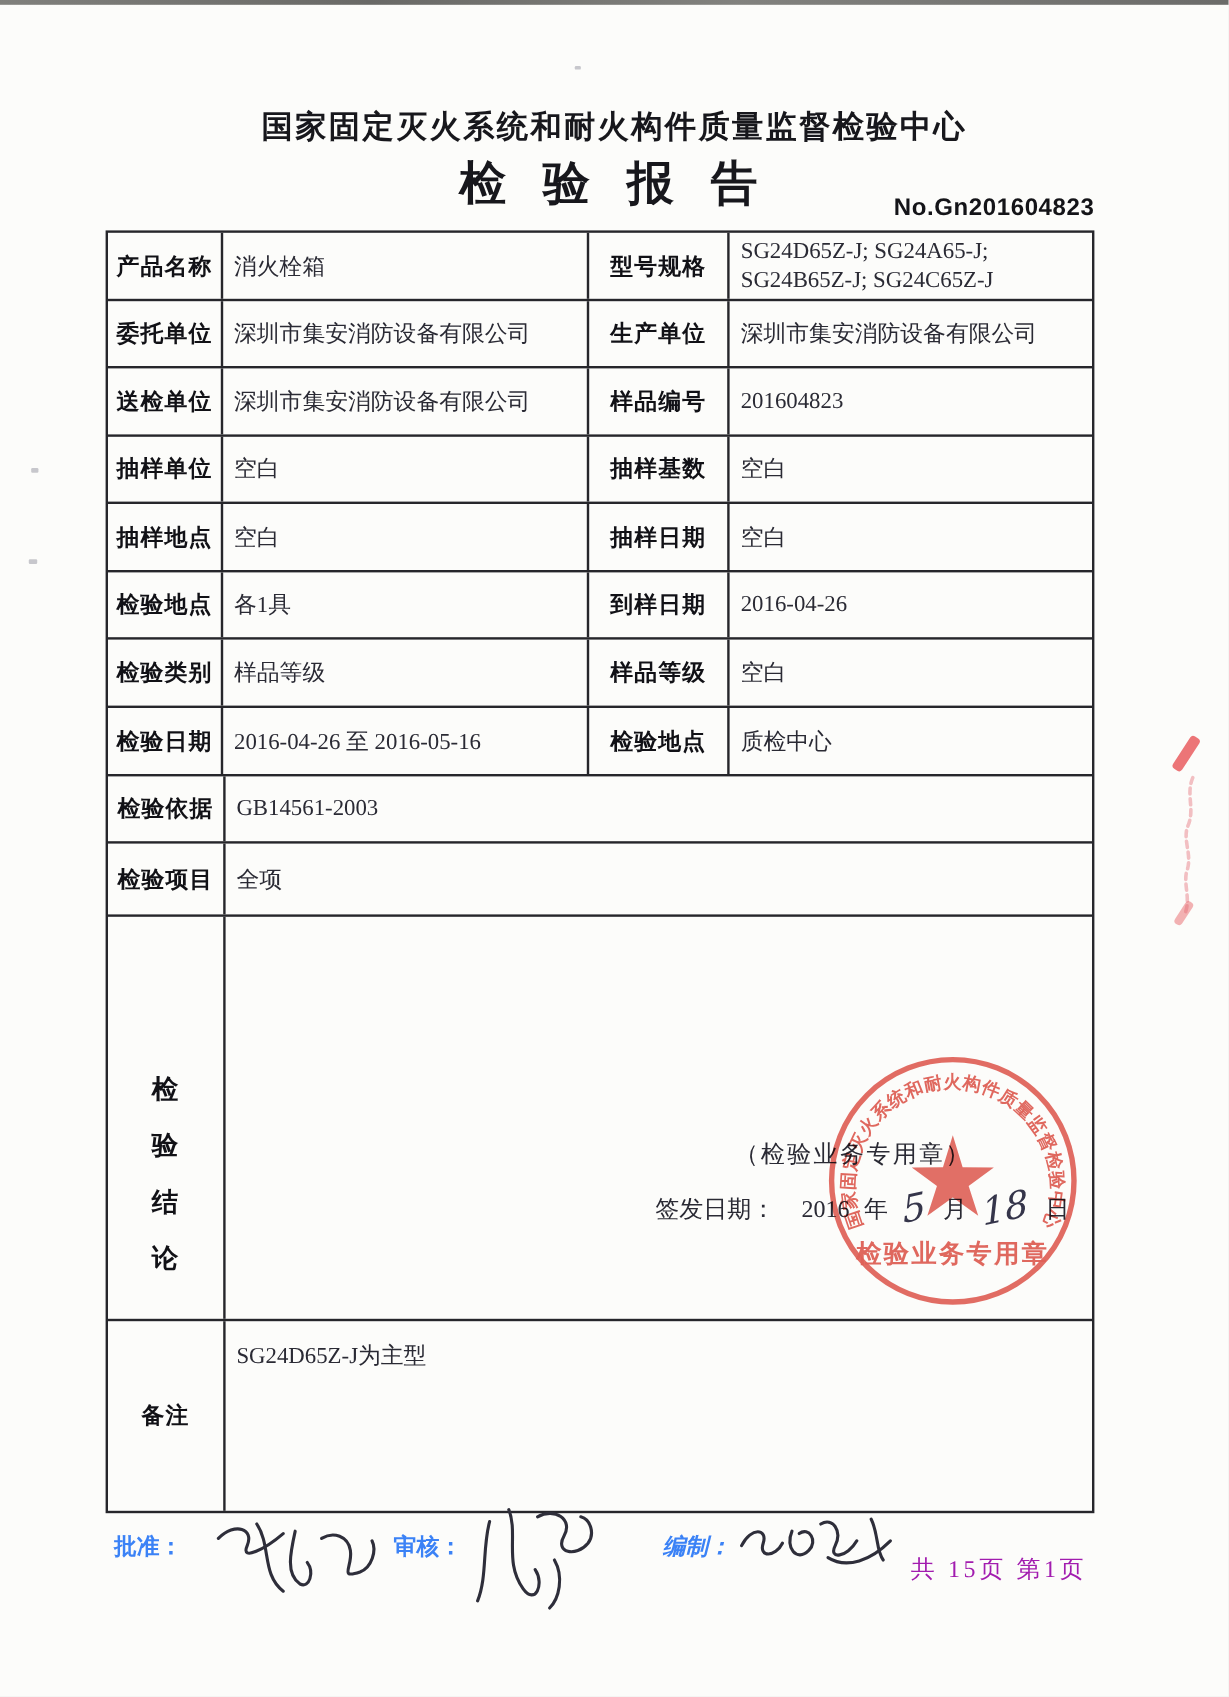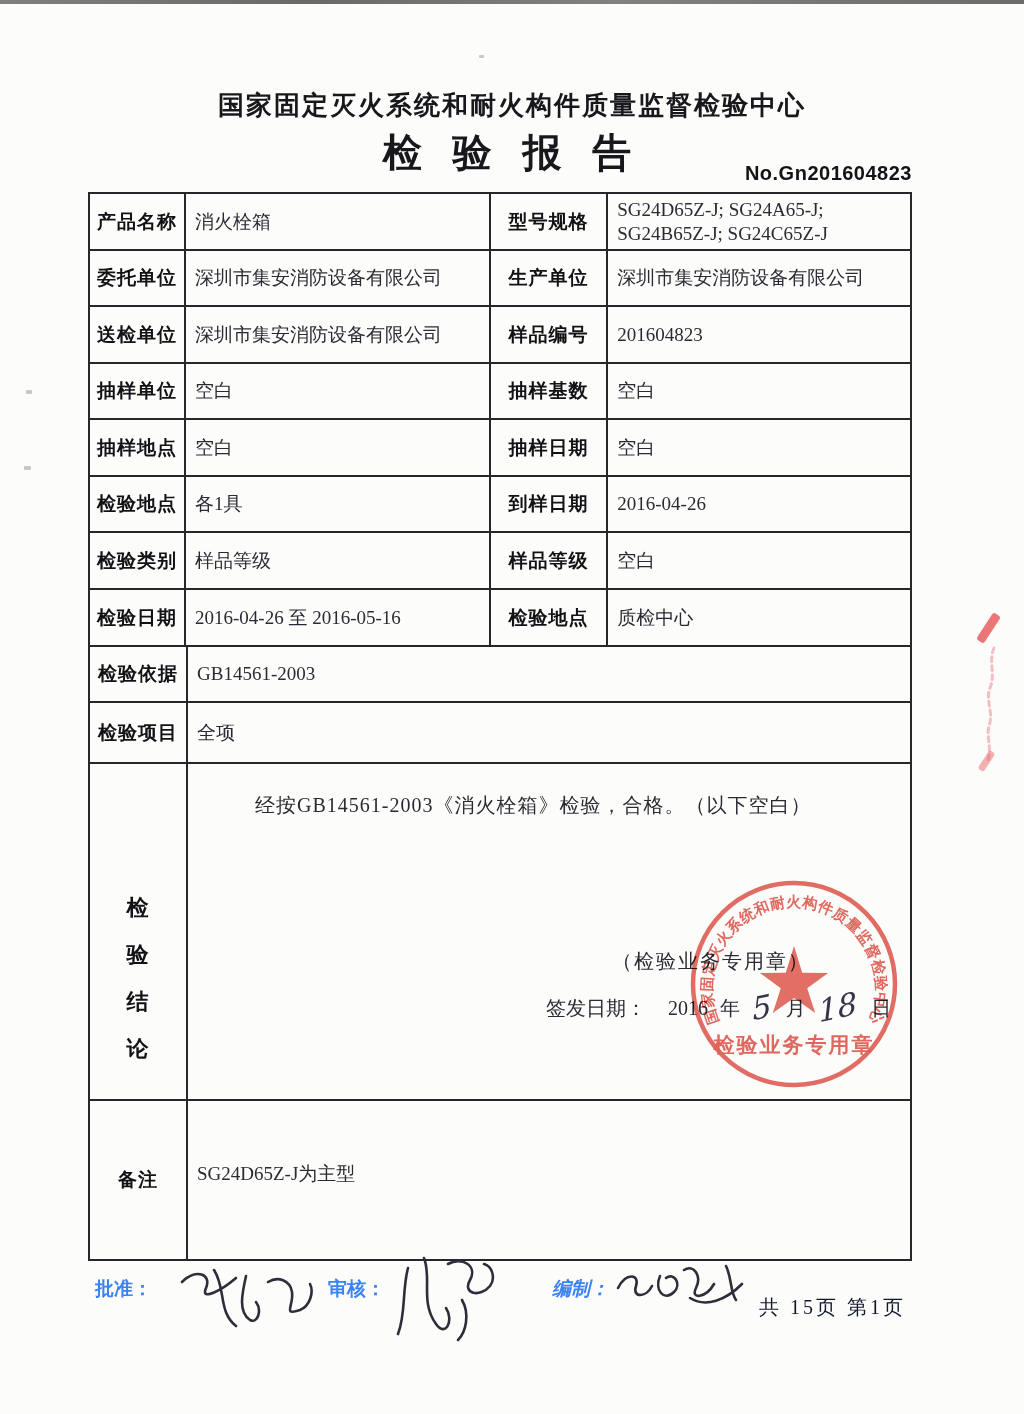--- a/index.html
+++ b/index.html
@@ -42,28 +42,28 @@
   .concl-text { position:absolute; top:28px; left:67px; font-size:20px; color:#2a2a34; letter-spacing:1px; }
   .seal-note { position:absolute; top:184px; left:424px; font-size:20px; color:#2a2a34; letter-spacing:2px; }
   .issue-line { position:absolute; top:222px; left:358px; font-size:20px; color:#2a2a34;
     display:flex; align-items:baseline; }
   .issue-line .gap1 { margin-left:22px; } .issue-line .unit { margin-left:12px; margin-right:10px; }
   .hand { font-family:"DejaVu Serif", serif; font-style:italic; font-size:31px;
     color:#35354a; display:inline-block; transform:rotate(-12deg) skewX(-8deg);
     position:relative; top:3px; margin:0 2px; }
 
   .remark-row { height:158px; }
-  .remark-val { align-items:flex-start; padding-top:60px; }
+  .remark-val { align-items:flex-start; padding-top:16px; }
 
   .stamp { position:absolute; left:676px; top:876px; width:236px; height:226px;
     mix-blend-mode:multiply; opacity:.88; pointer-events:none; }
 
   .footer-label { position:absolute; font-size:19px; font-weight:bold; color:#3b82f6; }
   .page-info { position:absolute; top:1294px; right:118px; font-family:"Liberation Serif", serif;
-    font-size:20px; color:#0f172a; letter-spacing:3px; }
+    font-size:20px; color:#a21caf; letter-spacing:3px; }
   .sig-layer { position:absolute; left:0; top:1240px; width:1024px; height:120px; pointer-events:none; }
 
   .red-slash { position:absolute; background:rgba(231,82,86,.8); border-radius:3px; }
   .red-squiggle { position:absolute; left:980px; top:640px; pointer-events:none; }
 </style>
 </head>
 <body>
 
 <div class="page">
   <div class="scan-edge-top"></div>
@@ -147,21 +147,20 @@
     </div>
 
     <div class="trow concl-row">
       <div class="cell lbl concl-lbl">
         <span>检</span>
         <span>验</span>
         <span>结</span>
         <span>论</span>
       </div>
       <div class="cell w-full concl-body">
-        <div class="concl-text">经按GB14561-2003《消火栓箱》检验，合格。（以下空白）</div>
         <div class="seal-note">（检验业务专用章）</div>
         <div class="issue-line">
           <span>签发日期：</span>
           <span class="gap1">2016</span>
           <span class="unit">年</span>
           <span class="hand">5</span>
           <span class="unit">月</span>
           <span class="hand">18</span>
           <span class="unit">日</span>
         </div>

